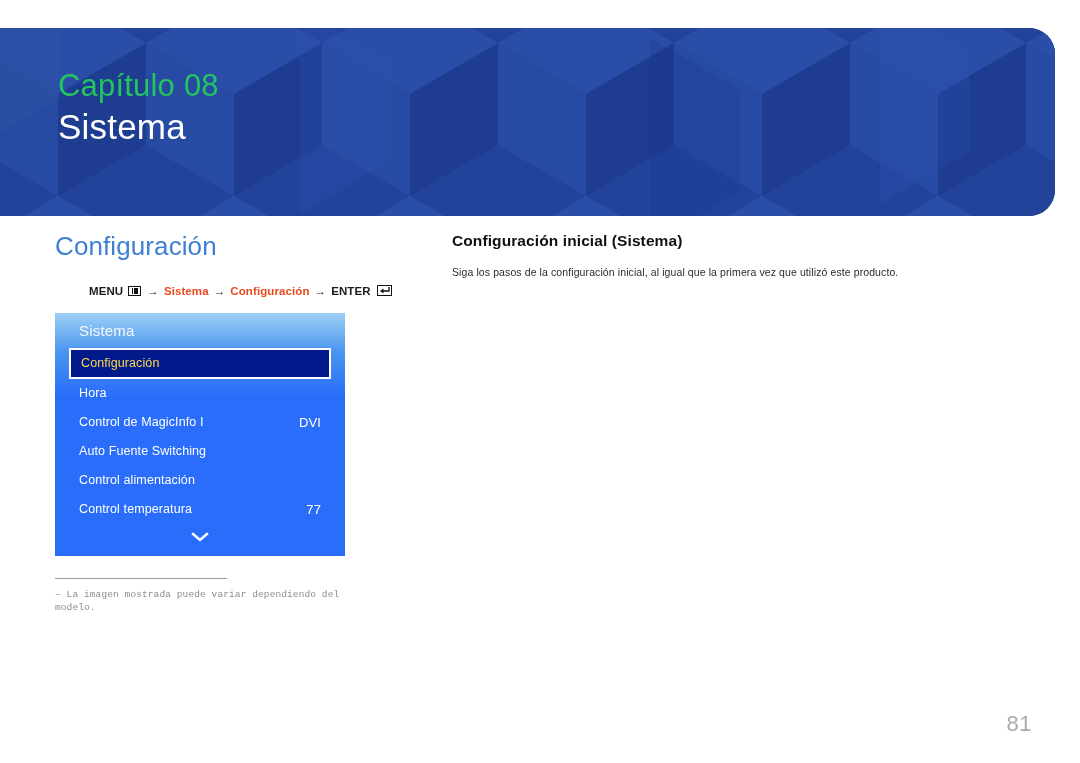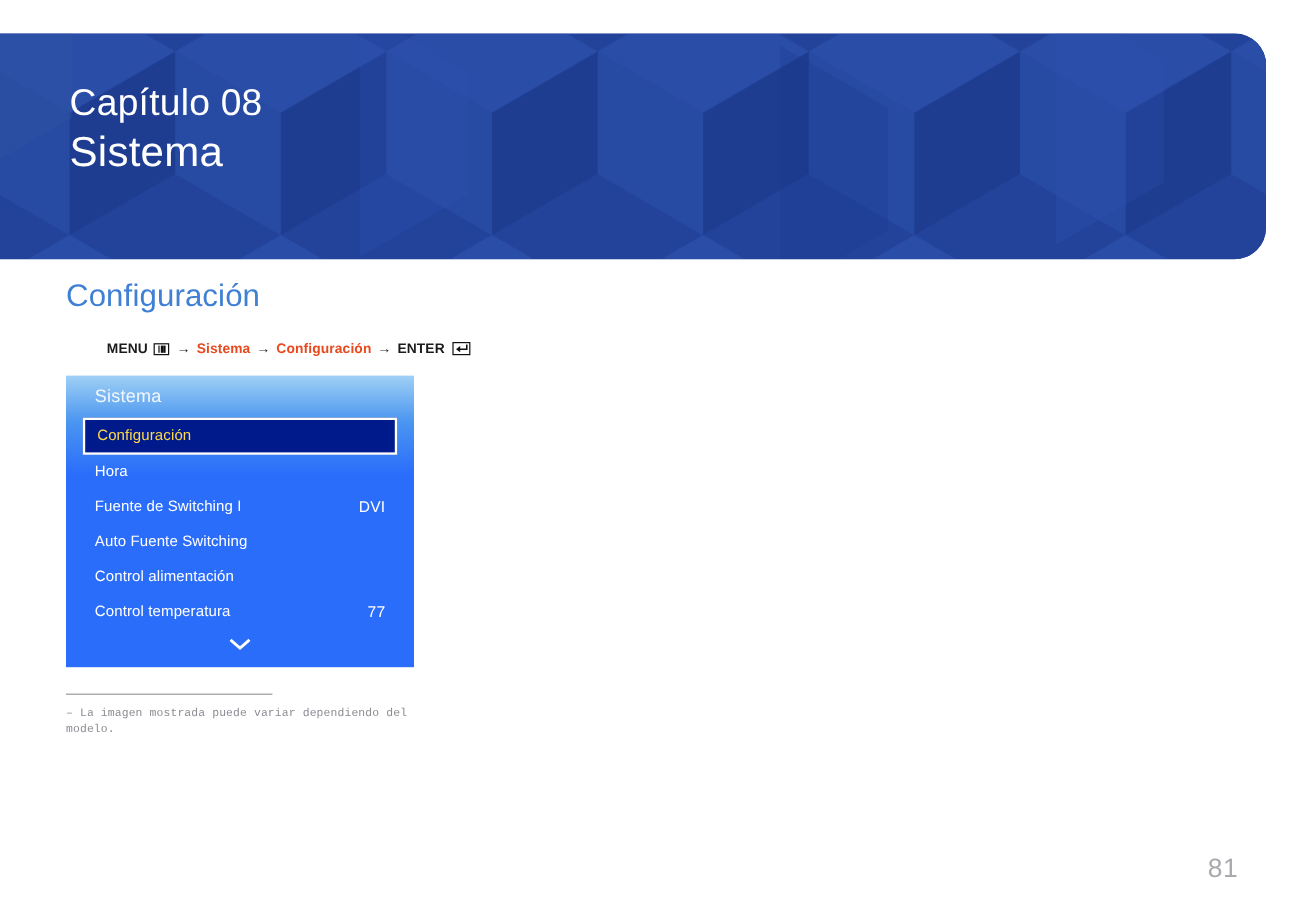--- a/index.html
+++ b/index.html
@@ -34,21 +34,21 @@
     height: 100%;
   }
   .header-text {
     position: absolute;
     left: 58px;
     top: 38px;
     z-index: 3;
   }
   .chapter-label {
     font-size: 31px;
-    color: #ffffff;
+    color: #22c55e;
     line-height: 1.28;
     letter-spacing: 0.2px;
     font-weight: 400;
   }
   .chapter-title {
     font-size: 35px;
     color: #ffffff;
     line-height: 1.22;
     letter-spacing: 0.2px;
     font-weight: 400;
@@ -291,21 +291,21 @@
           <span class="label">Configuración</span>
           <span class="value"></span>
         </div>
 
         <div class="osd-row">
           <span class="label">Hora</span>
           <span class="value"></span>
         </div>
 
         <div class="osd-row">
-          <span class="label">Fuente de Switching I</span>
+          <span class="label">Control de MagicInfo I</span>
           <span class="value">DVI</span>
         </div>
 
         <div class="osd-row">
           <span class="label">Auto Fuente Switching</span>
           <span class="value"></span>
         </div>
 
         <div class="osd-row">
           <span class="label">Control alimentación</span>
@@ -325,15 +325,19 @@
         </div>
       </div>
     </div>
 
     <div class="footnote-wrap">
       <div class="footnote-rule"></div>
       <div class="footnote">‒ La imagen mostrada puede variar dependiendo del modelo.</div>
     </div>
   </div>
 
+  <div class="col-right">
+    <h3 class="topic-title">Configuración inicial (Sistema)</h3>
+    <p class="topic-body">Siga los pasos de la configuración inicial, al igual que la primera vez que utilizó este producto.</p>
+  </div>
 </div>
 
 <div class="page-number">81</div>
 
 </body></html>

